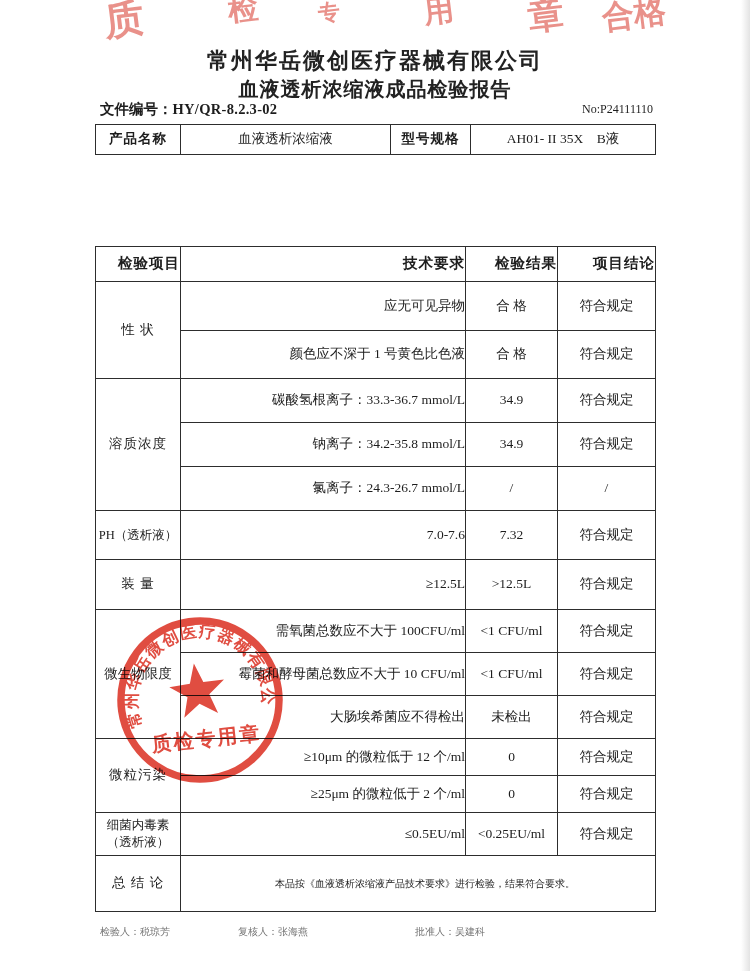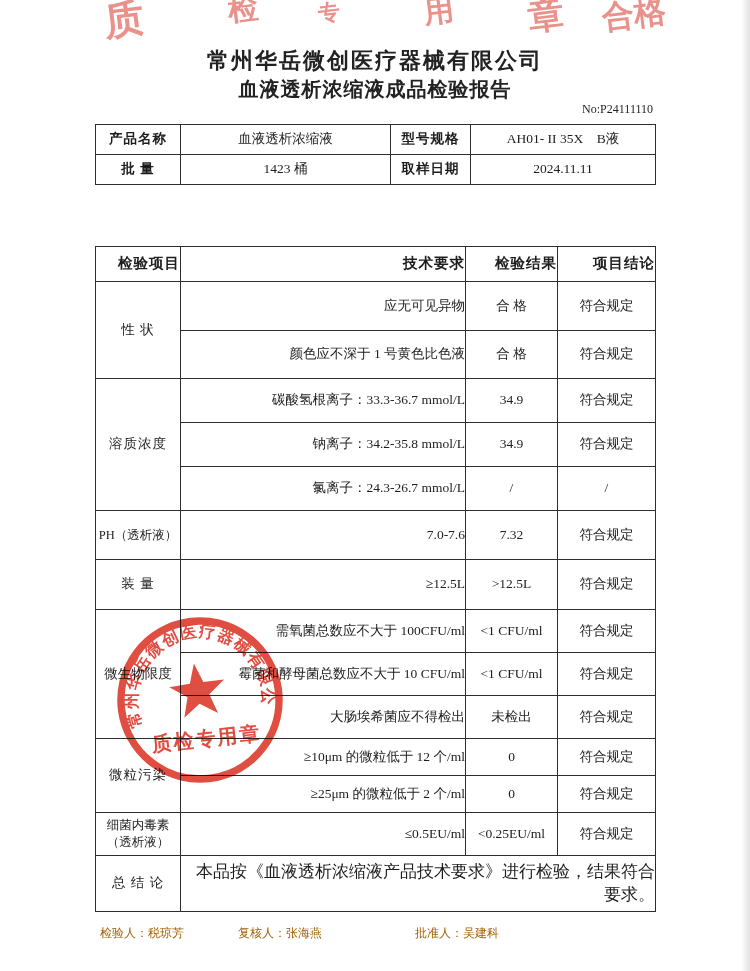--- a/index.html
+++ b/index.html
@@ -28,69 +28,64 @@
   .tbl { position:absolute; left:95px; width:560px; }
   .tbl-info { top:124px; }
   .tbl-results { top:246px; }
   .tbl-info td { height:30px; }
   td.lab { text-align:center; font-weight:700; letter-spacing:1px; }
   td.val { text-align:center; }
   td.group { text-align:center; letter-spacing:1px; }
   td.req { text-align:right; padding-left:13px; }
   td.res, td.con { text-align:center; }
   td.hdr { text-align:right; font-weight:700; font-size:14.5px; letter-spacing:1px; }
-  td.concl-text { text-align:right; padding-left:14px; font-size:17px; }
+  td.concl-text { text-align:center; padding-left:14px; font-size:10px; }
 
   .stamp { position:absolute; left:105px; top:610px; width:192px; height:192px;
     mix-blend-mode:multiply; opacity:.9; }
 
   .signatures { position:absolute; top:925px; left:0; width:750px; height:24px;
-    font-size:12px; color:#a16207; }
+    font-size:10px; color:#737373; }
   .sig { position:absolute; top:0; white-space:nowrap; }
   .sig-1 { left:100px; } .sig-2 { left:238px; } .sig-3 { left:415px; }
 </style>
 </head>
 <body>
 
 <div class="edge-strip"></div>
 <div id="frag-layer">
     <span class="frag" style="left: 104px; top: 0px; font-size: 40px;">质</span>
     <span class="frag" style="left: 228px; top: -6px; font-size: 30px;">检</span>
     <span class="frag" style="left: 318px; top: 2px; font-size: 22px;">专</span>
     <span class="frag" style="left: 424px; top: -4px; font-size: 30px;">用</span>
     <span class="frag" style="left: 528px; top: -2px; font-size: 36px;">章</span>
     <span class="frag" style="left: 602px; top: -2px; font-size: 32px;">合格</span>
   </div>
 
 <div class="title1">常州华岳微创医疗器械有限公司</div>
 <div class="title2">血液透析浓缩液成品检验报告</div>
 
 <div class="meta-row">
+  <span class="meta-left"><span>文件编号：</span><span class="val">HY/QR-8.2.3-02</span></span>
   <span class="meta-right">No:P24111110</span>
 </div>
 
 <table class="tbl tbl-info">
   <colgroup>
       <col style="width:85px">
       <col style="width:210px">
       <col style="width:80px">
       <col style="width:185px">
     </colgroup>
   <tbody>
       <tr>
     <td class="lab">产品名称</td>
     <td class="val">血液透析浓缩液</td>
     <td class="lab">型号规格</td>
     <td class="val">AH01- II 35X　B液</td>
-  </tr>
-  <tr>
-    <td class="lab">批  量</td>
-    <td class="val">1423 桶</td>
-    <td class="lab">取样日期</td>
-    <td class="val">2024.11.11</td>
   </tr>
 </tbody>
   </table>
 
 <table class="tbl tbl-results">
   <colgroup>
       <col style="width:85px">
       <col style="width:285px">
       <col style="width:92px">
       <col style="width:98px">

